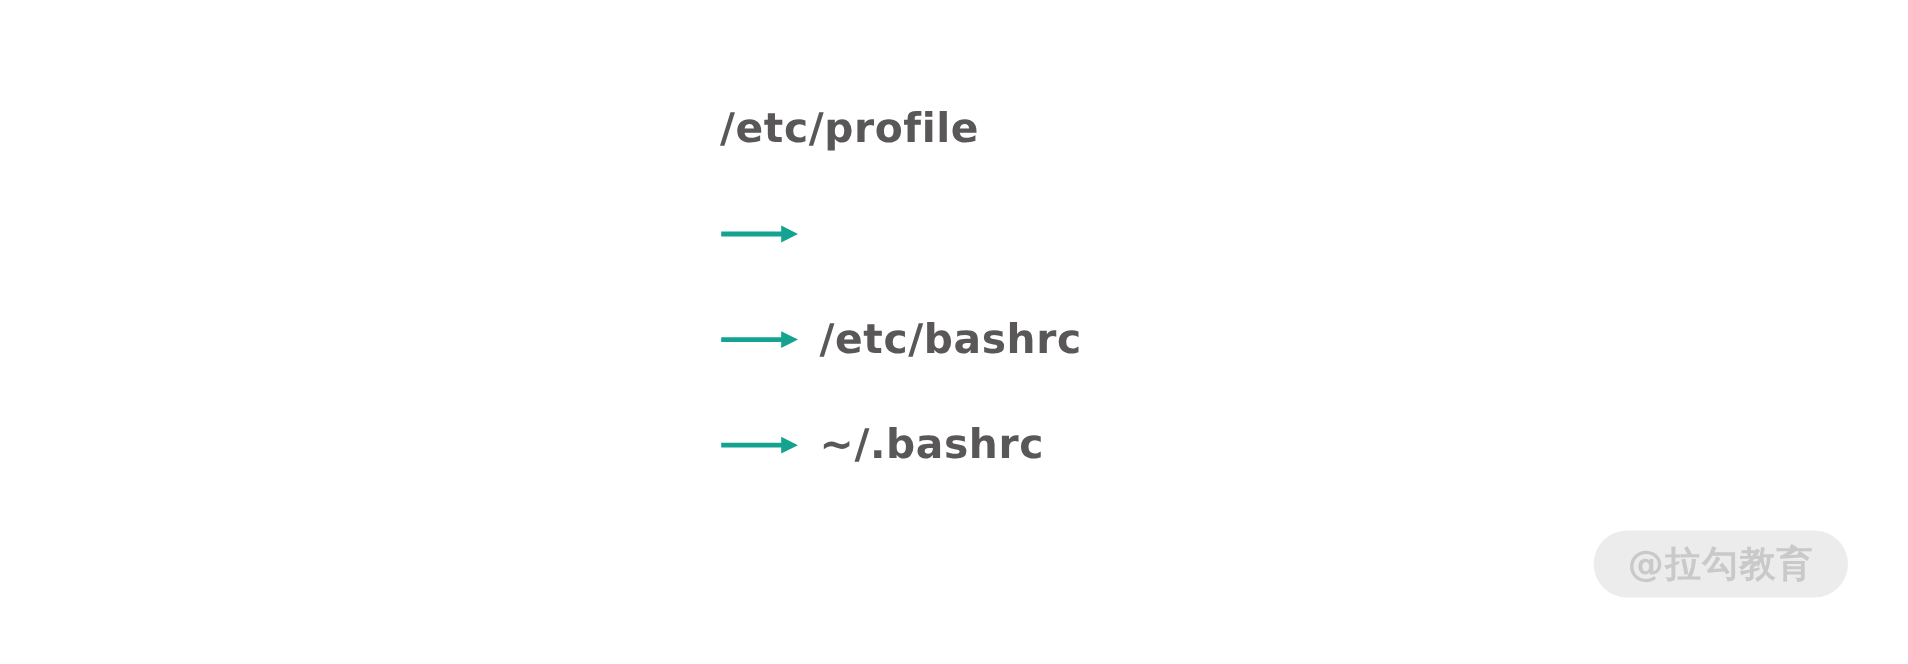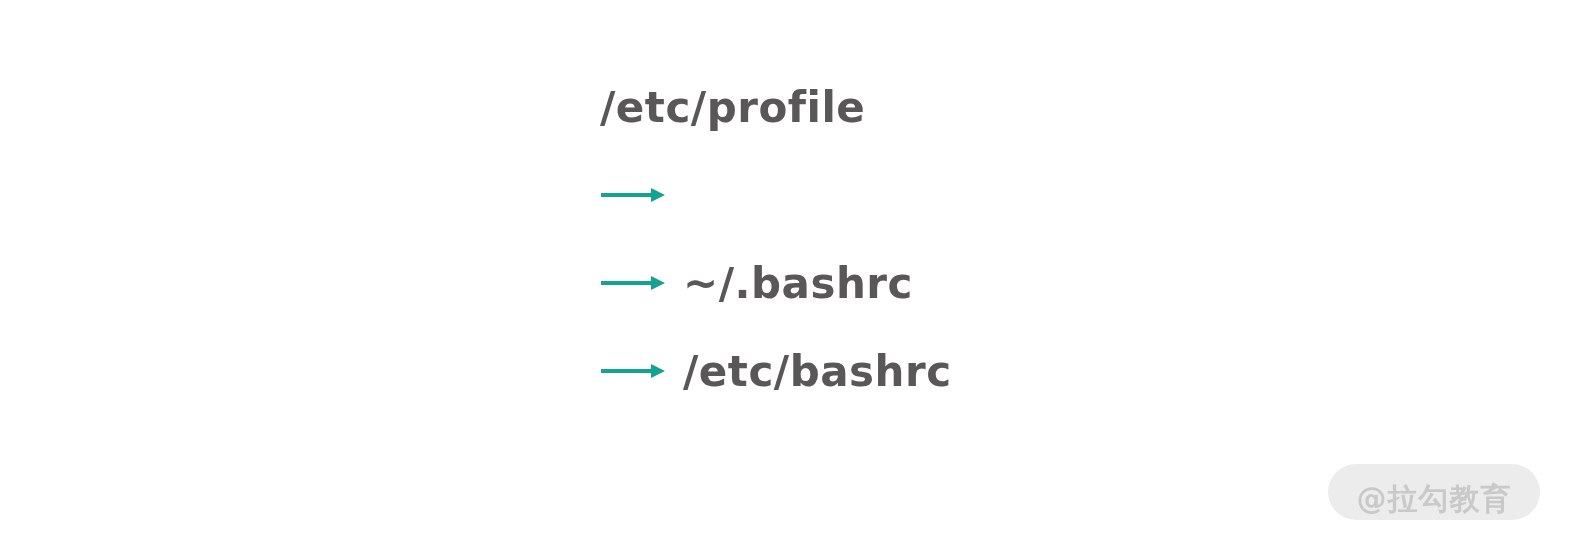--- a/index.html
+++ b/index.html
@@ -36,36 +36,36 @@
     margin-right: 17px;
     display: flex;
     align-items: center;
     color: var(--arrow, #14a391);
     flex: 0 0 auto;
   }
   .arrow svg {
     display: block;
   }
   .label {
-    font-size: 42px;
+    font-size: 34px;
     font-weight: bold;
     color: var(--text, #595757);
     letter-spacing: 0.5px;
     white-space: nowrap;
   }
   .watermark {
     position: absolute;
     left: 1328px;
-    top: 464px;
+    top: 442px;
     width: 212px;
     height: 56px;
     background: var(--watermark-bg, #ececec);
     border-radius: 28px;
     display: flex;
-    align-items: flex-end;
+    align-items: center;
     justify-content: center;
   }
   .watermark span {
     font-size: 30px;
     font-weight: bold;
     color: var(--watermark-text, #c9c9c9);
     letter-spacing: 1px;
   }
 </style>
 </head>
@@ -87,30 +87,30 @@
     </span>
   </div>
 
   <div class="row">
     <span class="arrow">
       <svg width="66" height="20" viewBox="0 0 66 20" aria-hidden="true">
         <line x1="1" y1="10" x2="53" y2="10" stroke="currentColor" stroke-width="4"></line>
         <path d="M51 3 L65 10 L51 17 Z" fill="currentColor"></path>
       </svg>
     </span>
-    <span class="label">~/.bashrc</span>
+    <span class="label">/etc/bashrc</span>
   </div>
 
   <div class="row">
     <span class="arrow">
       <svg width="66" height="20" viewBox="0 0 66 20" aria-hidden="true">
         <line x1="1" y1="10" x2="53" y2="10" stroke="currentColor" stroke-width="4"></line>
         <path d="M51 3 L65 10 L51 17 Z" fill="currentColor"></path>
       </svg>
     </span>
-    <span class="label">/etc/bashrc</span>
+    <span class="label">~/.bashrc</span>
   </div>
 
 </div>
 
 <div class="watermark">
   <span>@拉勾教育</span>
 </div>
 
 </body></html>

